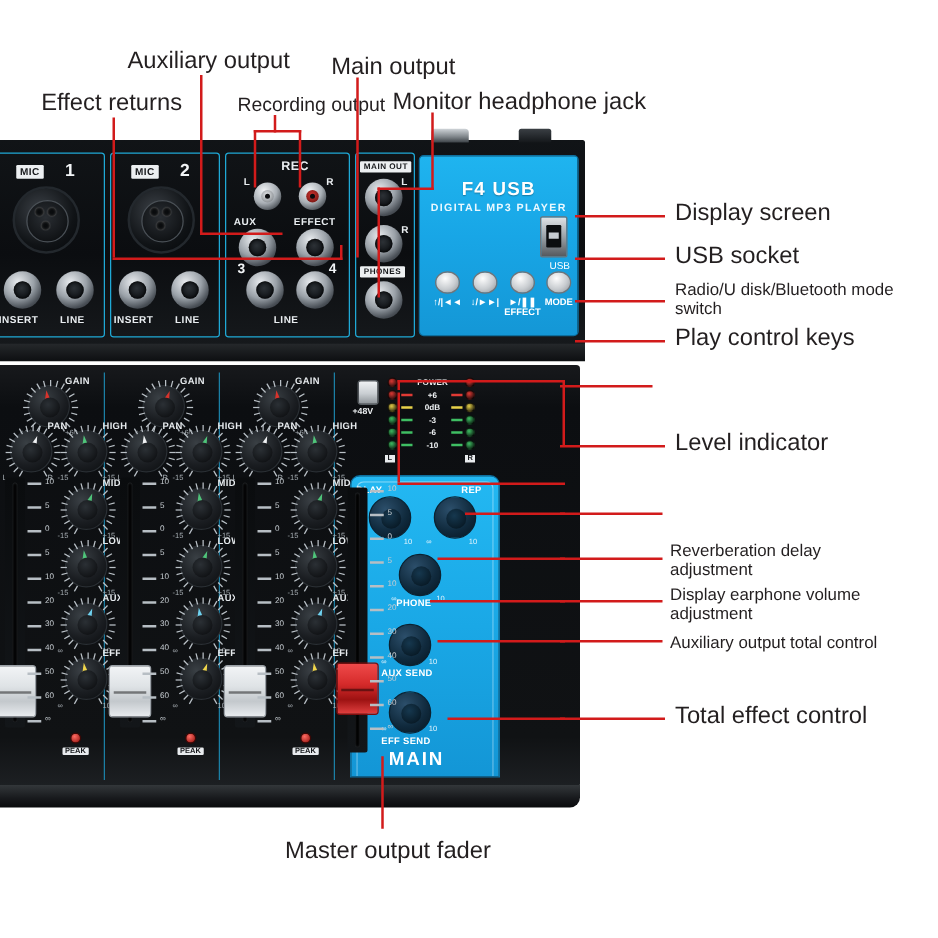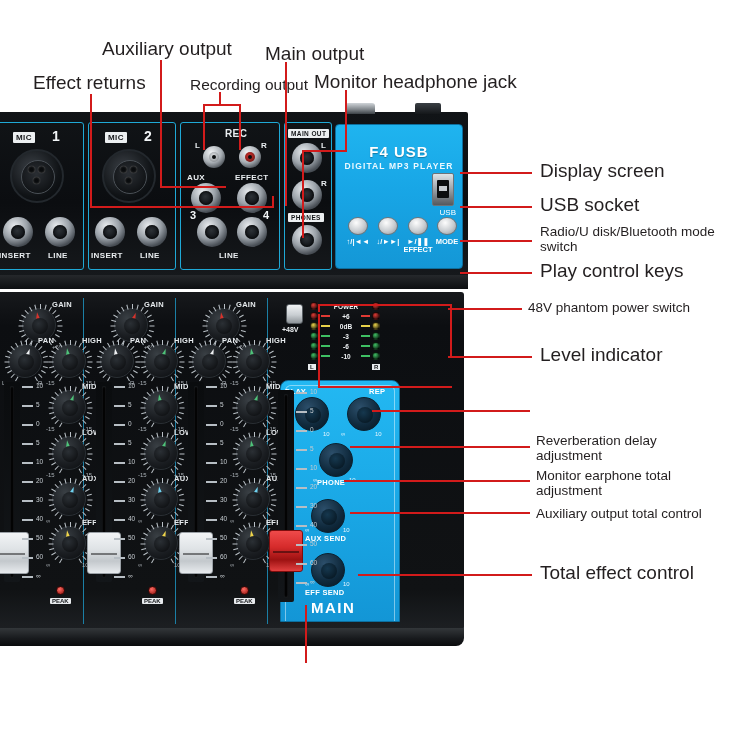--- a/index.html
+++ b/index.html
@@ -1083,26 +1083,26 @@
   <div class="lbl big" style="left:102px;top:38px;">Auxiliary output</div>
   <div class="lbl big" style="left:33px;top:72px;">Effect returns</div>
   <div class="lbl mid" style="left:190px;top:76px;">Recording output</div>
   <div class="lbl big" style="left:265px;top:43px;">Main output</div>
   <div class="lbl big" style="left:314px;top:71px;">Monitor headphone jack</div>
 
   <div class="lbl big" style="left:540px;top:160px;">Display screen</div>
   <div class="lbl big" style="left:540px;top:194px;">USB socket</div>
   <div class="lbl sml two" style="left:540px;top:224px;width:180px;">Radio/U disk/Bluetooth mode switch</div>
   <div class="lbl big" style="left:540px;top:260px;">Play control keys</div>
-  <div class="lbl sml" style="left:528px;top:300px;">48V phantom power switch</div>
   <div class="lbl big" style="left:540px;top:344px;">Level indicator</div>
   <div class="lbl sml two" style="left:536px;top:433px;width:180px;">Reverberation delay adjustment</div>
-  <div class="lbl sml two" style="left:536px;top:468px;width:180px;">Monitor earphone total adjustment</div>
+  <div class="lbl sml two" style="left:536px;top:468px;width:180px;">Display earphone volume adjustment</div>
   <div class="lbl sml" style="left:536px;top:506px;">Auxiliary output total control</div>
   <div class="lbl big" style="left:540px;top:562px;">Total effect control</div>
+  <div class="lbl big" style="left:228px;top:670px;">Master output fader</div>
 
   <div class="ln lnv" style="left:90px;top:94px;height:112px;"></div>
   <div class="ln lnh" style="left:90px;top:206px;width:184px;"></div>
   <div class="ln lnv" style="left:272px;top:196px;height:12px;"></div>
 
   <div class="ln lnv" style="left:160px;top:60px;height:128px;"></div>
   <div class="ln lnh" style="left:160px;top:186px;width:66px;"></div>
 
   <div class="ln lnv" style="left:219px;top:92px;height:14px;"></div>
   <div class="ln lnh" style="left:203px;top:104px;width:38px;"></div>

